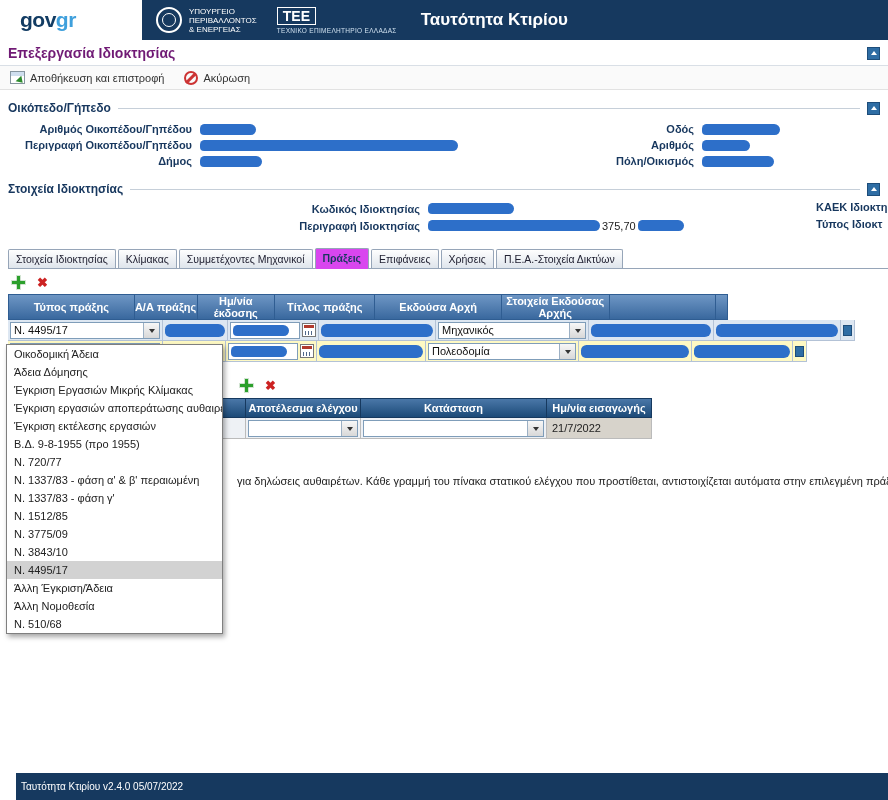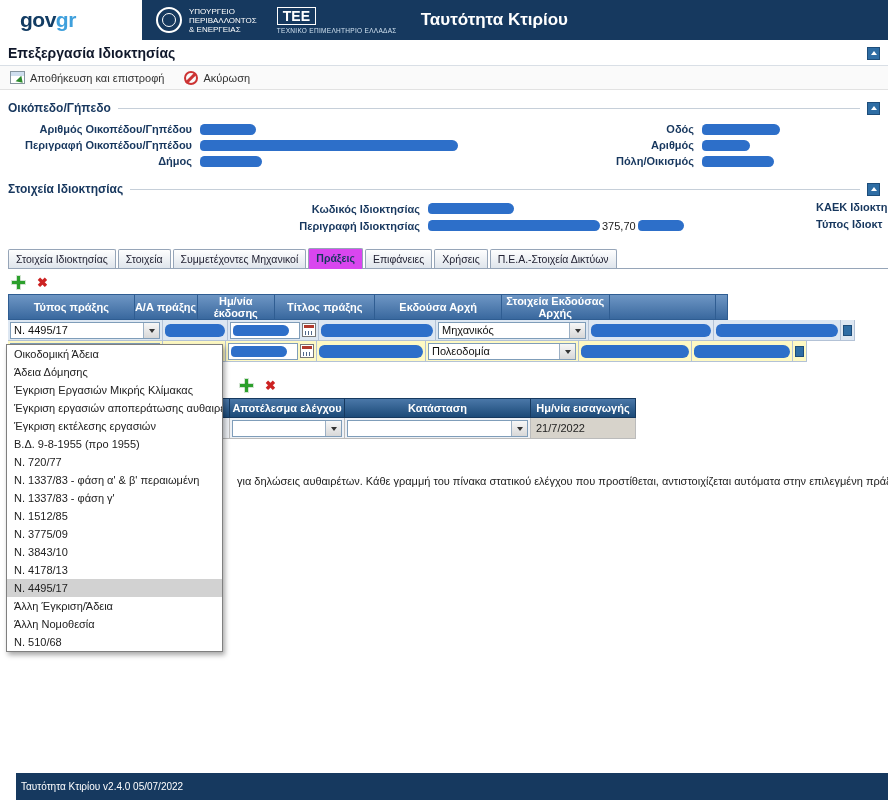--- a/index.html
+++ b/index.html
@@ -15,21 +15,21 @@
   .min-circle { width:26px; height:26px; border:2px solid #fff; border-radius:50%; position:relative; flex:0 0 auto; }
   .min-circle::after { content:''; position:absolute; inset:4px; border:1px solid #fff; border-radius:50%; }
   .min-text { color:#fff; font-size:8px; line-height:9px; }
   .tee { display:flex; flex-direction:column; align-items:flex-start; margin-left:20px; }
   .tee-name { color:#fff; font-weight:bold; font-size:14px; border:1px solid #fff; padding:0 5px; line-height:16px; }
   .tee-sub { color:#cfe0ef; font-size:6.5px; margin-top:2px; letter-spacing:.3px; }
   .app-title { color:#fff; font-size:17px; font-weight:bold; margin-left:24px; }
 
   
   .title-row { display:flex; align-items:center; justify-content:space-between; padding:5px 8px 4px; border-bottom:1px solid #d9dfe6; }
-  .pg-title { font-size:14px; font-weight:bold; color:#0f172a; }
+  .pg-title { font-size:14px; font-weight:bold; color:#701a75; }
   .toolbar { display:flex; align-items:center; gap:20px; padding:4px 10px; height:24px; background:#fafafa; border-bottom:1px solid #e2e2e2; }
   .tool { display:flex; align-items:center; gap:5px; font-size:11px; color:#333; cursor:pointer; }
   .icon-save { width:15px; height:13px; display:inline-block; background:linear-gradient(#cfdeee,#cfdeee) top/100% 4px no-repeat,#fff; border:1px solid #86959f; position:relative; }
   .icon-save::after { content:''; position:absolute; right:-3px; bottom:-3px; width:0; height:0; border:4px solid transparent; border-left:6px solid #2e8b2e; transform:rotate(45deg); }
   .icon-cancel { width:14px; height:14px; border-radius:50%; border:2px solid #cc3333; display:inline-block; position:relative; }
   .icon-cancel::after { content:''; position:absolute; left:-2px; top:4px; width:13px; height:2.5px; background:#cc3333; transform:rotate(-45deg); }
 
   
   .sec-head { display:flex; align-items:center; padding:0 8px; margin-top:9px; height:18px; }
   .sec-title { font-size:12px; font-weight:bold; color:#17375e; white-space:nowrap; }
@@ -86,21 +86,21 @@
 
   .din { width:70px; height:17px; background:#fff; border:1px solid #7f9db9; display:flex; align-items:center; padding:0 2px; cursor:text; }
   .cal { width:14px; height:14px; margin-left:2px; border:1px solid #777; background:#fff; position:relative; cursor:pointer; flex:0 0 auto; }
   .cal::before { content:''; position:absolute; top:1px; left:1px; right:1px; height:3px; background:#b23b2e; }
   .cal::after { content:''; position:absolute; left:2px; top:7px; width:8px; height:4px;
     background:repeating-linear-gradient(90deg,#51688a 0 1px,transparent 1px 3px); }
   .rowbtn { width:11px; height:11px; background:#2e6da4; border:1px solid #1d4d7a; cursor:pointer; }
 
   
   .tools2 { margin:16px 0 0 240px; }
-  .t2 { display:flex; flex-direction:column; margin:6px 0 0 8px; width:628px; }
+  .t2 { display:flex; flex-direction:column; margin:6px 0 0 24px; width:628px; }
   .h2row { display:flex; height:20px; }
   .h2cell { background:linear-gradient(#4a77a8,#1c4a78); border:1px solid #16395f; border-left:none; color:#fff; font-size:11px; font-weight:bold; display:flex; align-items:center; justify-content:center; cursor:pointer; }
   .h2cell:first-child { border-left:1px solid #16395f; }
   .b2row { display:flex; height:21px; }
   .b2cell { display:flex; align-items:center; padding:0 2px; border-right:1px solid #bbb; border-bottom:1px solid #bbb; background:#eef1f5; height:100%; }
   .d1{width:222px;} .d2{width:115px;} .d3{width:186px;} .d4{width:105px;}
   .datecell { background:#d7d3cb; font-size:11px; color:#222; padding-left:5px; }
 
   .note { position:absolute; left:237px; top:200px; width:655px; font-size:11px; color:#222; white-space:nowrap; overflow:hidden; }
 
@@ -203,21 +203,21 @@
       <span class="prop-label">Περιγραφή Ιδιοκτησίας</span>
       <span class="red" style="width:172px"></span>
       <span class="frag">375,70</span>
       <span class="red" style="width:46px"></span>
       <span class="right-label" style="top:20px">Τύπος Ιδιοκτ</span>
     </div>
   </div>
 
   <div class="tabbar">
     <span class="tab">Στοιχεία Ιδιοκτησίας</span>
-    <span class="tab">Στοιχεία</span>
+    <span class="tab">Κλίμακας</span>
     <span class="tab">Συμμετέχοντες Μηχανικοί</span>
     <span class="tab active">Πράξεις</span>
     <span class="tab">Επιφάνειες</span>
     <span class="tab">Χρήσεις</span>
     <span class="tab">Π.Ε.Α.-Στοιχεία Δικτύων</span>
   </div>
 
   <div class="panel">
 
     <div class="panel-tools">
@@ -348,21 +348,20 @@
       <div class="opt">Έγκριση Εργασιών Μικρής Κλίμακας</div>
       <div class="opt">Έγκριση εργασιών αποπεράτωσης αυθαιρέτου</div>
       <div class="opt">Έγκριση εκτέλεσης εργασιών</div>
       <div class="opt">Β.Δ. 9-8-1955 (προ 1955)</div>
       <div class="opt">Ν. 720/77</div>
       <div class="opt">Ν. 1337/83 - φάση α' &amp; β' περαιωμένη</div>
       <div class="opt">Ν. 1337/83 - φάση γ'</div>
       <div class="opt">Ν. 1512/85</div>
       <div class="opt">Ν. 3775/09</div>
       <div class="opt">Ν. 3843/10</div>
-      <div class="opt">Ν. 4178/13</div>
       <div class="opt selected">Ν. 4495/17</div>
       <div class="opt">Άλλη Έγκριση/Άδεια</div>
       <div class="opt">Άλλη Νομοθεσία</div>
       <div class="opt">Ν. 510/68</div>
     </div>
 
   </div>
 
   <div class="footer">
     <span>Ταυτότητα Κτιρίου v2.4.0 05/07/2022</span>

